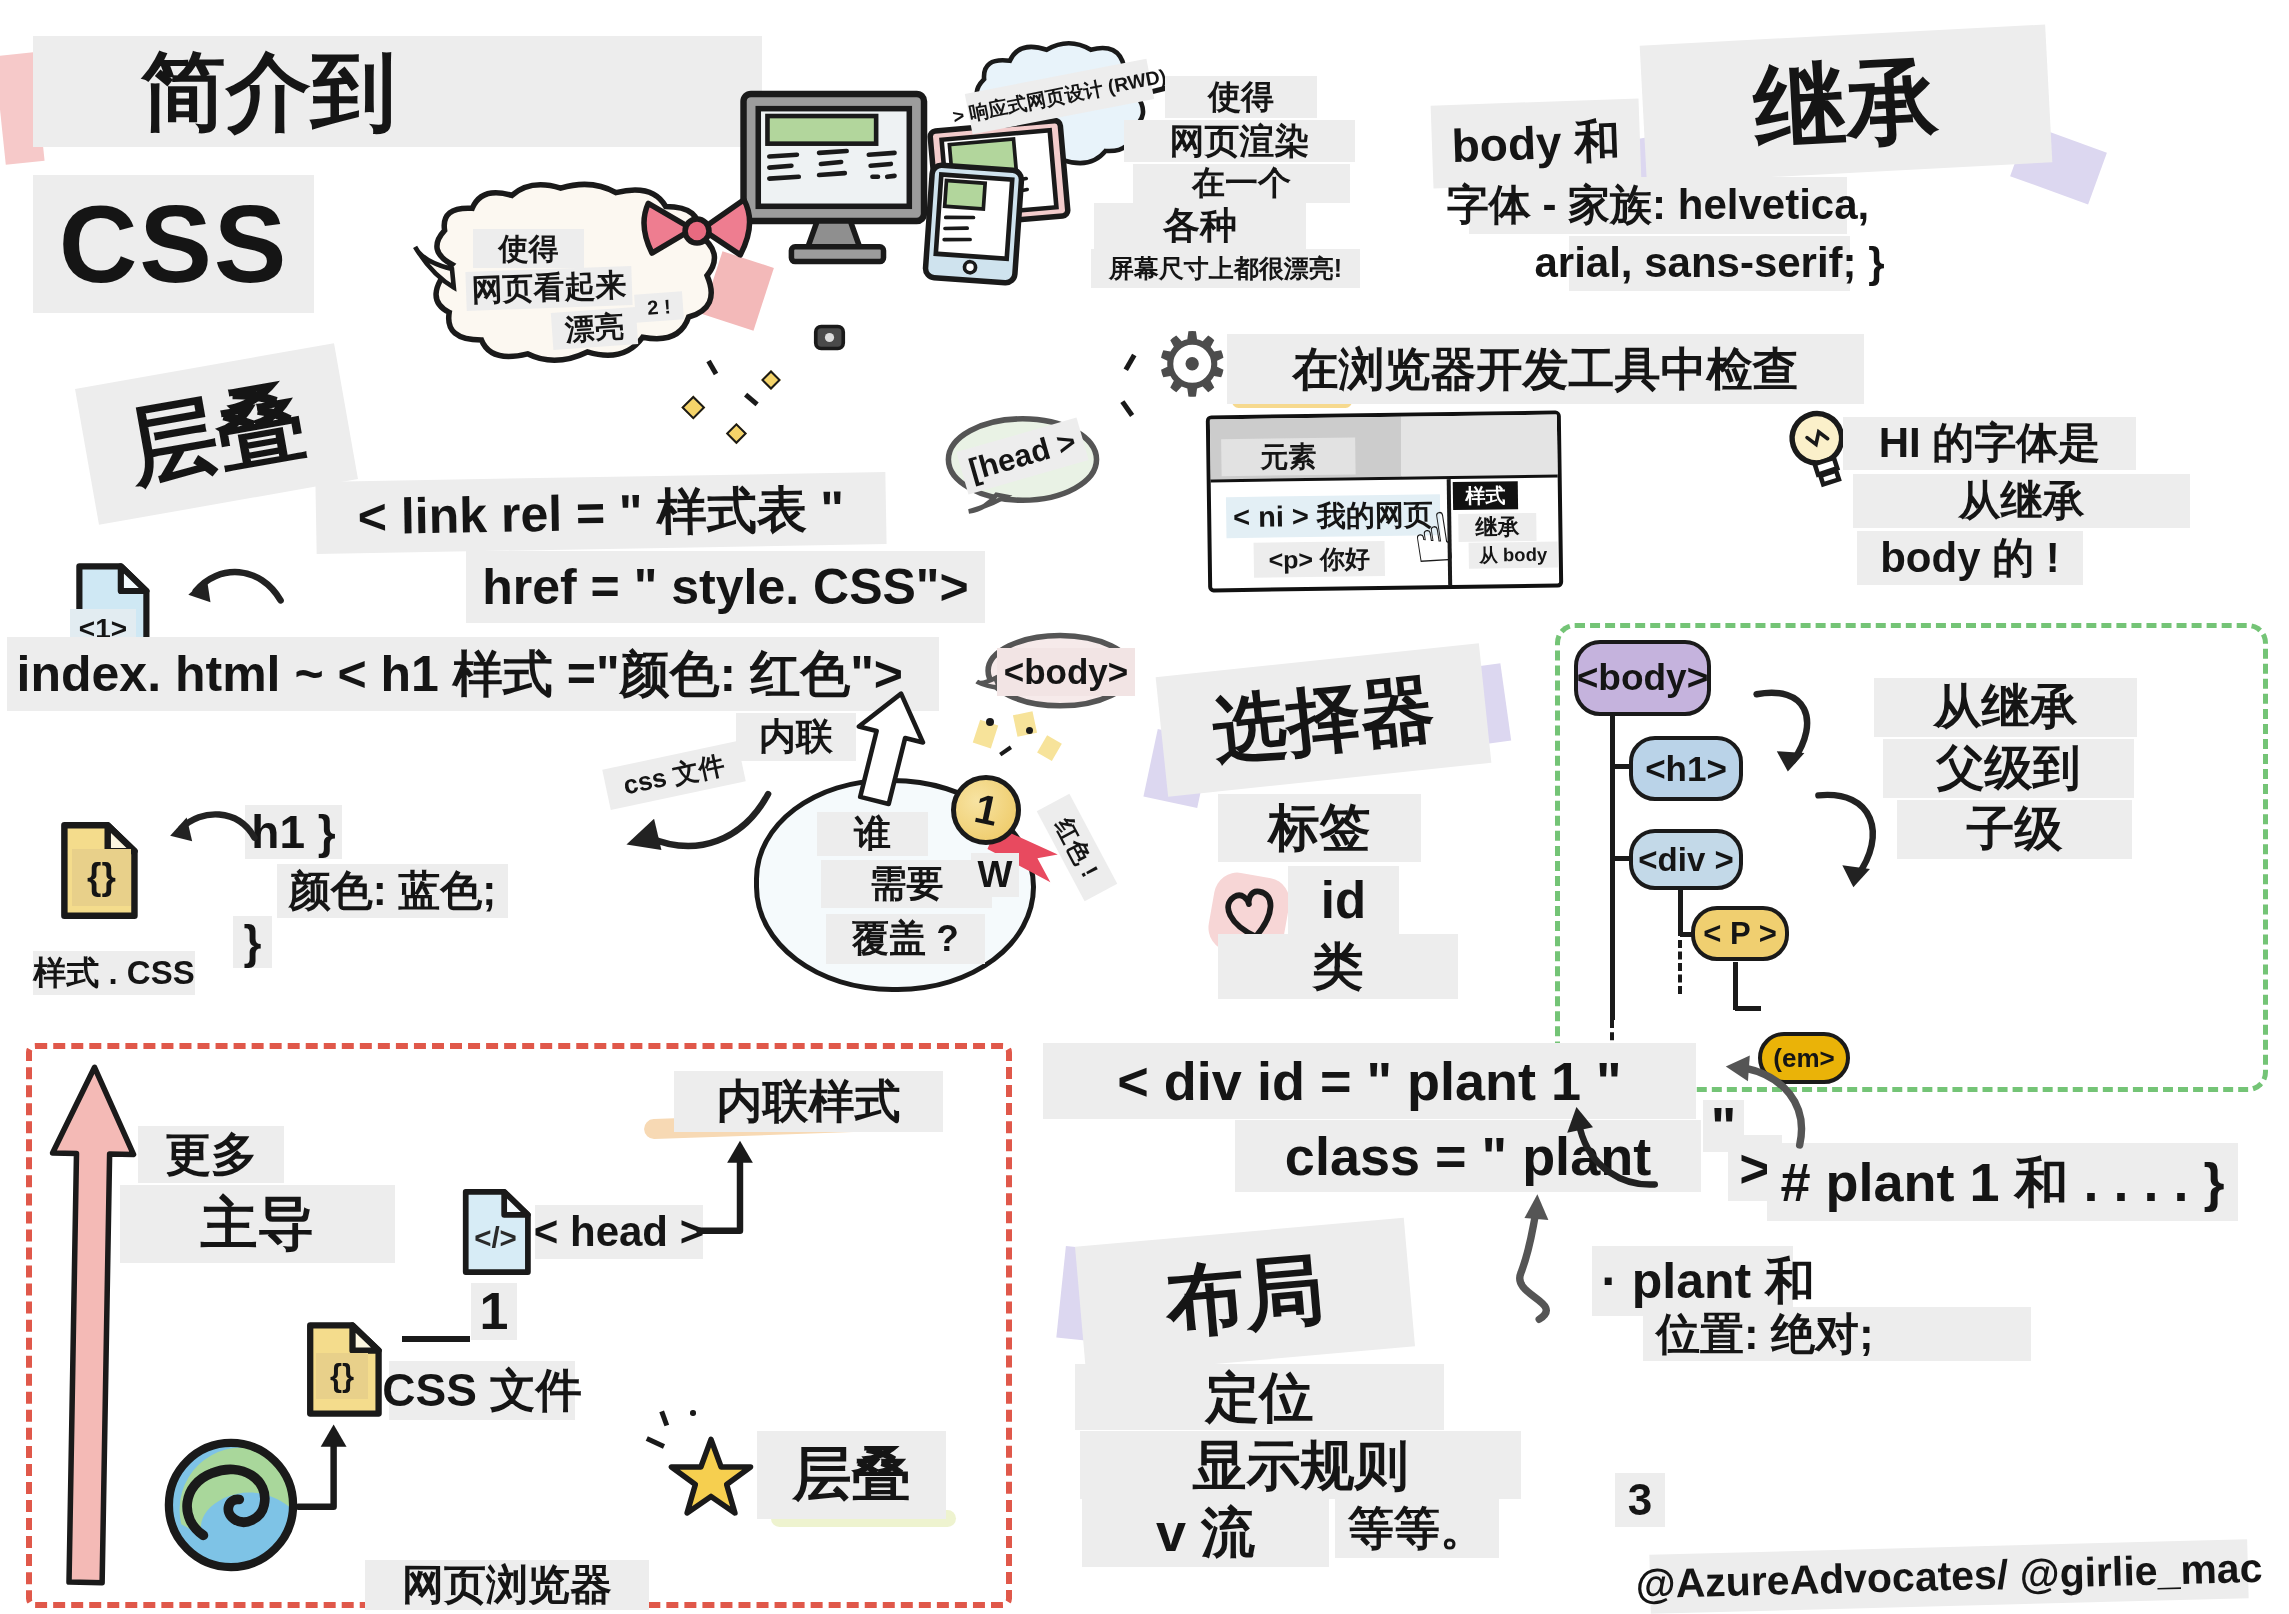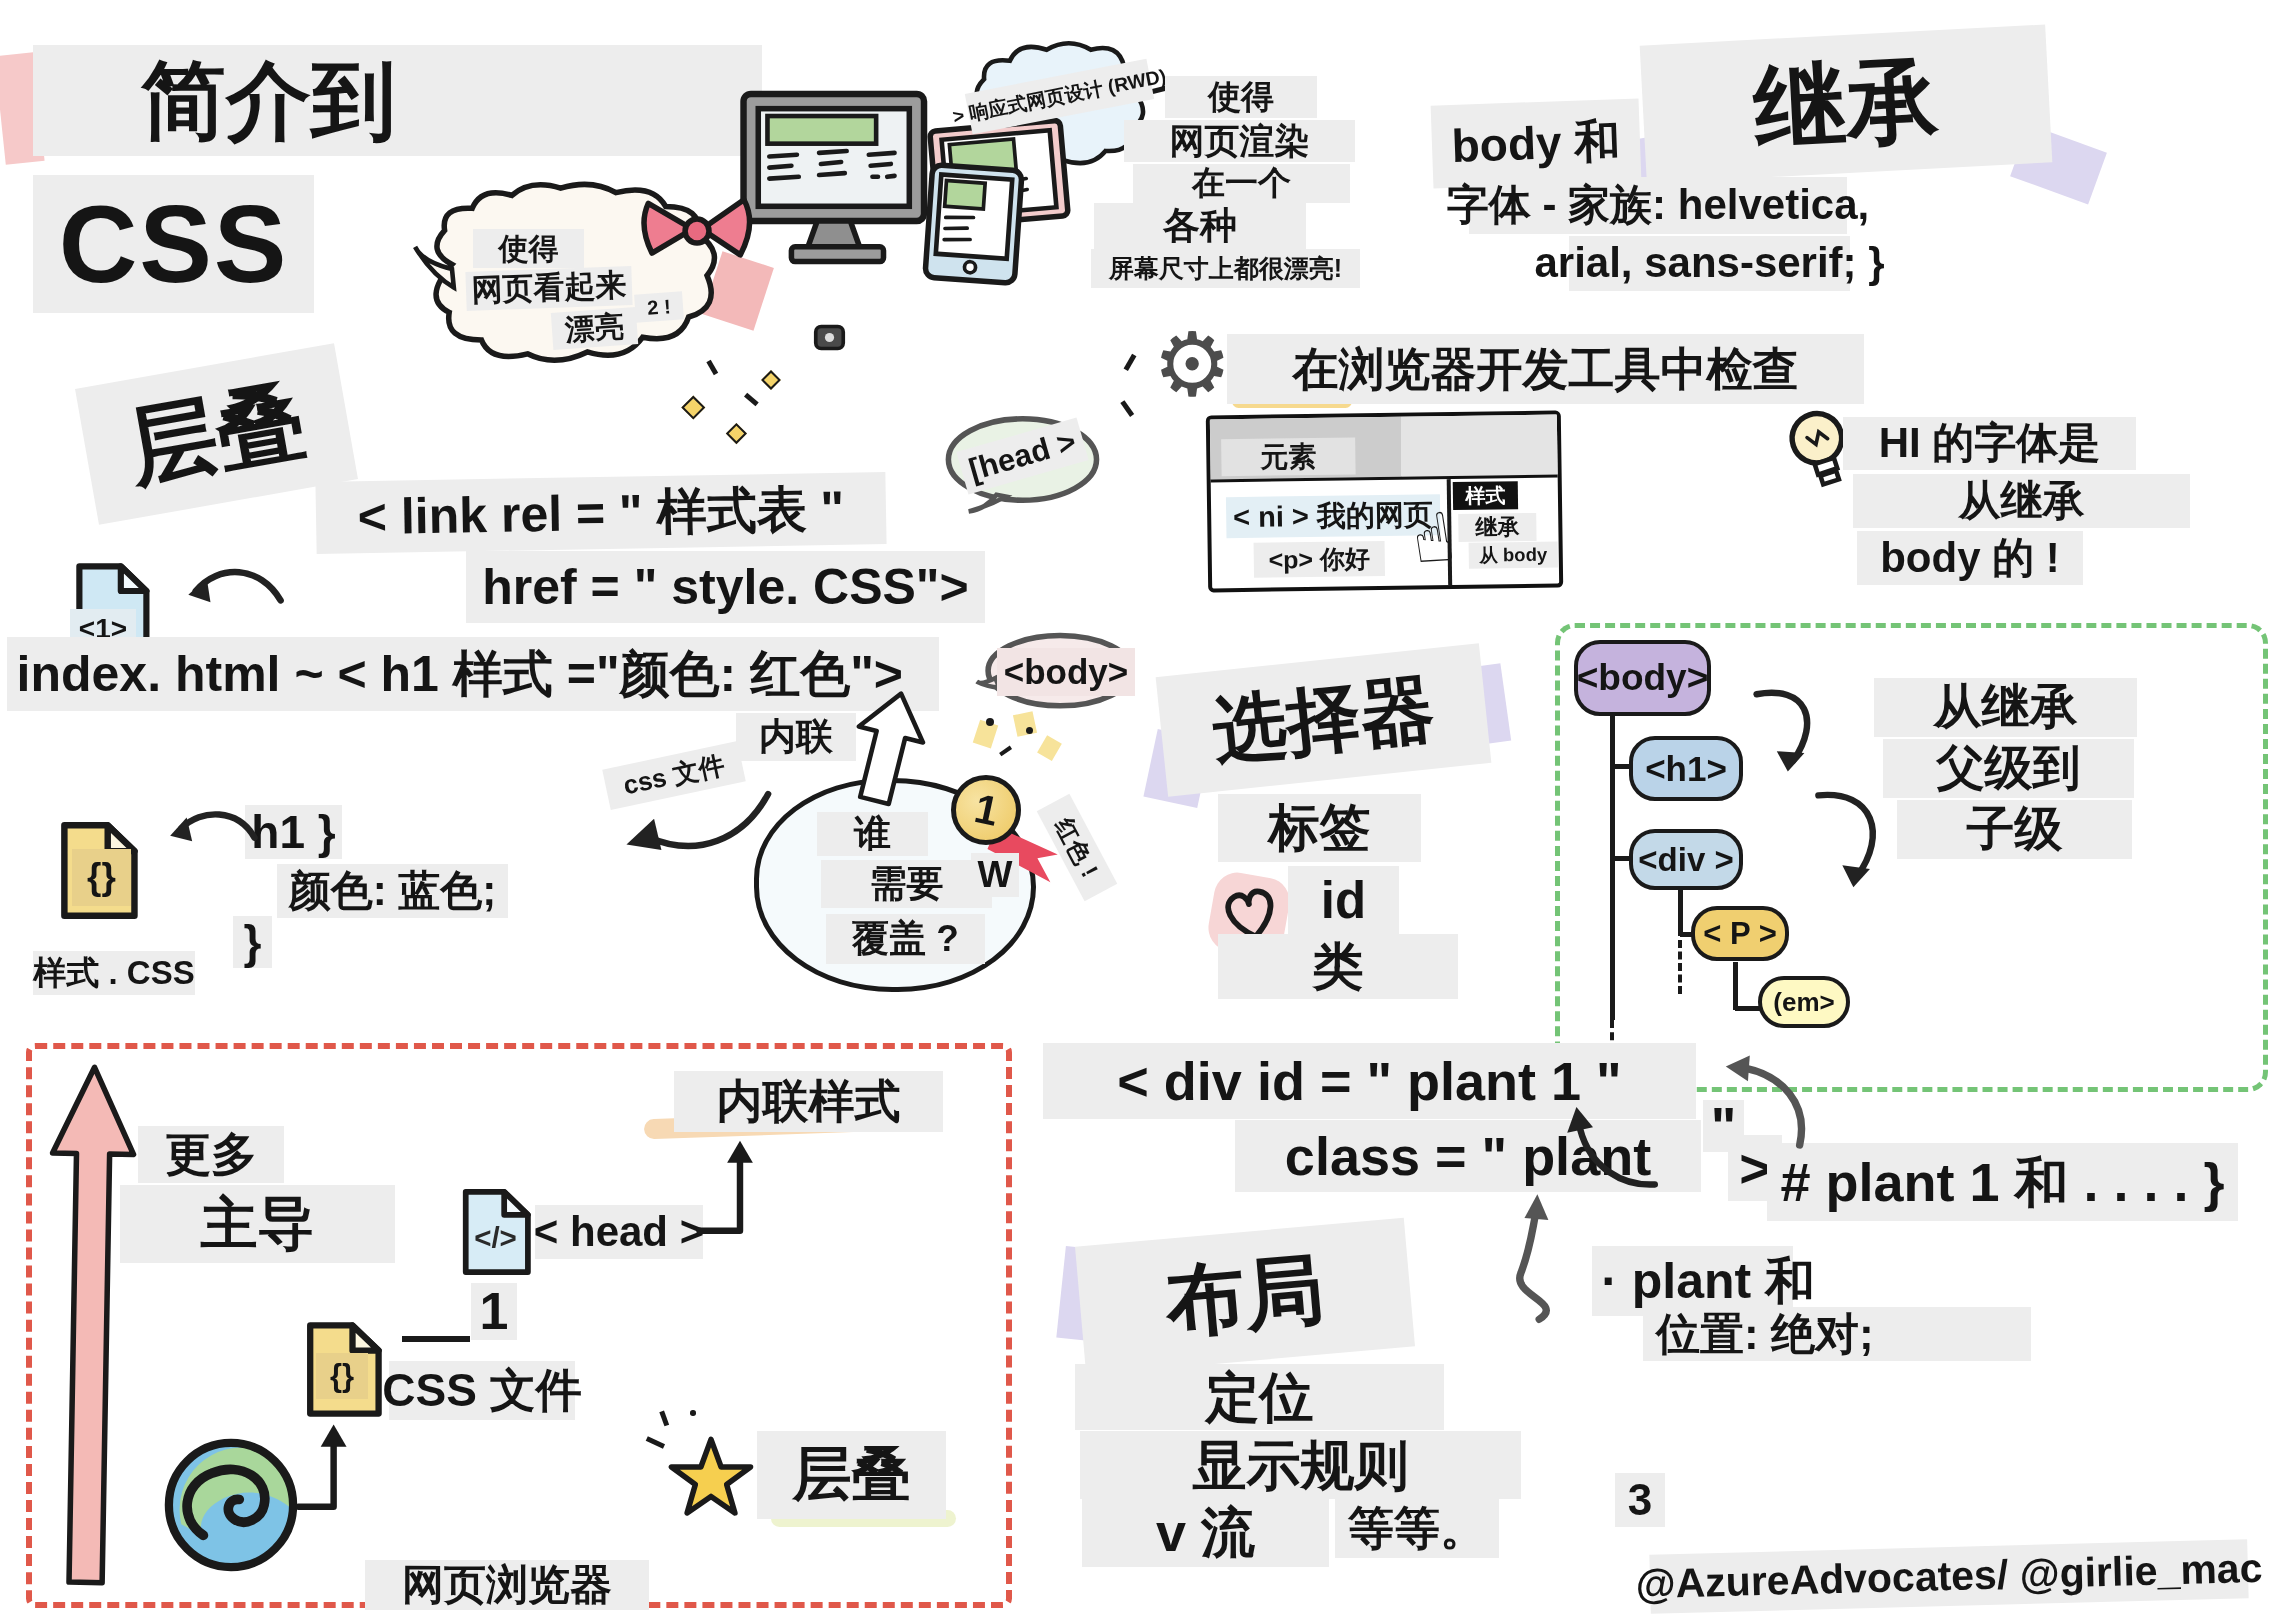--- a/index.html
+++ b/index.html
@@ -28,21 +28,21 @@
   <div class="scrap" style="left:2017px;top:137px;width:83px;height:55px;background:#dcd7f0;transform:rotate(20deg)"></div>
   <div class="scrap" style="left:1613px;top:138px;width:65px;height:51px;background:#dcd7f0;transform:rotate(-10deg)"></div>
   <div class="scrap" style="left:1150px;top:734px;width:55px;height:69px;background:#dcd7f0;transform:rotate(12deg)"></div>
   <div class="scrap" style="left:1460px;top:666px;width:46px;height:78px;background:#dcd7f0;transform:rotate(-8deg)"></div>
   <div class="scrap" style="left:1061px;top:1248px;width:44px;height:92px;background:#dcd7f0;transform:rotate(6deg)"></div>
   <div class="scrap" style="left:644px;top:1115px;width:247px;height:20px;background:#f7d9b4;border-radius:11px;transform:rotate(-2deg)"></div>
   <div class="scrap" style="left:771px;top:1510px;width:185px;height:16.6px;background:#eef3cf;border-radius:9.2px"></div>
   <div class="scrap" style="left:1216px;top:469px;width:143px;height:11px;background:#bfe0ee;border-radius:7.4px"></div>
   <div class="scrap" style="left:1232px;top:395px;width:120px;height:13px;background:#f6d98e;border-radius:7.4px"></div>
 
-  <div class="chip" style="left:33px;top:45px;width:729px;height:111px;font-size:85px;padding-right:258px">简介到</div>
+  <div class="chip" style="left:33px;top:36px;width:729px;height:111px;font-size:85px;padding-right:258px">简介到</div>
   <div class="chip" style="left:33px;top:175px;width:281px;height:138px;font-size:109px;letter-spacing:1.8px">CSS</div>
 
   <svg class="abs z1" style="left:415px;top:177px" width="318" height="198" viewBox="0 0 345 215">
     <path d="M40 95 Q12 80 32 58 Q28 32 62 34 Q72 10 105 20 Q125 2 158 12 Q192 2 218 17 Q258 7 272 32 Q312 32 307 62 Q337 82 317 107 Q332 142 297 152 Q287 182 247 174 Q227 202 187 190 Q152 207 122 192 Q82 202 72 177 Q32 177 37 147 Q7 132 40 95 Z" fill="#fcf8f1" stroke="#1a1a1a" stroke-width="6"></path>
     <path d="M40 100 Q8 92 0 76 Q18 106 42 120 Z" fill="#fcf8f1" stroke="#1a1a1a" stroke-width="5"></path>
   </svg>
   <div class="chip z2" style="left:473px;top:229px;width:111px;height:39px;font-size:30px">使得</div>
   <div class="chip z2" style="left:466px;top:269px;width:166px;height:39px;font-size:31px;transform:rotate(-2deg)">网页看起来</div>
   <div class="chip z2" style="left:552px;top:310px;width:85px;height:37px;font-size:29.5px;transform:rotate(-4deg)">漂亮</div>
   <div class="chip z2" style="left:635px;top:293px;width:48px;height:28px;font-size:20px;transform:rotate(-4deg)">2 !</div>
@@ -239,21 +239,21 @@
   <div class="ln" style="left:1612px;top:764px;width:18.5px;height:4.6px"></div>
   <div class="pill" style="left:1629px;top:736px;width:114px;height:65px;font-size:35px;background:#bad3e8">&lt;h1&gt;</div>
   <div class="ln" style="left:1612px;top:856px;width:18.5px;height:4.6px"></div>
   <div class="pill" style="left:1629px;top:829px;width:114px;height:61px;font-size:33px;background:#c3d9e8">&lt;div &gt;</div>
   <div class="ln" style="left:1678px;top:890px;width:4.6px;height:46px"></div>
   <div class="abs" style="left:1678px;top:940px;width:0;height:54px;border-left:4.6px dashed #1a1a1a"></div>
   <div class="ln" style="left:1680px;top:932px;width:14.8px;height:4.6px"></div>
   <div class="pill" style="left:1691px;top:906px;width:98px;height:55px;font-size:31px;background:#f0cf70">&lt; P &gt;</div>
   <div class="ln" style="left:1733px;top:962px;width:4.6px;height:48px"></div>
   <div class="ln" style="left:1735px;top:1006px;width:26px;height:4.6px"></div>
-  <div class="pill" style="left:1758px;top:976px;width:92px;height:52px;font-size:26px;background:#fef9c3">(em&gt;</div>
+  <div class="pill" style="left:1758px;top:1032px;width:92px;height:52px;font-size:26px;background:#eab308">(em&gt;</div>
   <div class="chip z2" style="left:1874px;top:678px;width:263px;height:59px;font-size:48px">从继承</div>
   <div class="chip z2" style="left:1883px;top:739px;width:251px;height:59px;font-size:48px">父级到</div>
   <div class="chip z2" style="left:1897px;top:800px;width:235px;height:59px;font-size:48px">子级</div>
   <svg class="abs z3" style="left:1740px;top:683px" width="92" height="97" viewBox="0 0 100 105">
     <path d="M18 12 C72 2 88 40 58 84" fill="none" stroke="#222" stroke-width="7" stroke-linecap="round"></path>
     <polygon points="52,96 40,74 70,76" fill="#222"></polygon>
   </svg>
   <svg class="abs z3" style="left:1800px;top:784px" width="92" height="111" viewBox="0 0 100 120">
     <path d="M20 12 C80 6 95 55 62 100" fill="none" stroke="#222" stroke-width="7" stroke-linecap="round"></path>
     <polygon points="58,112 46,88 76,92" fill="#222"></polygon>

